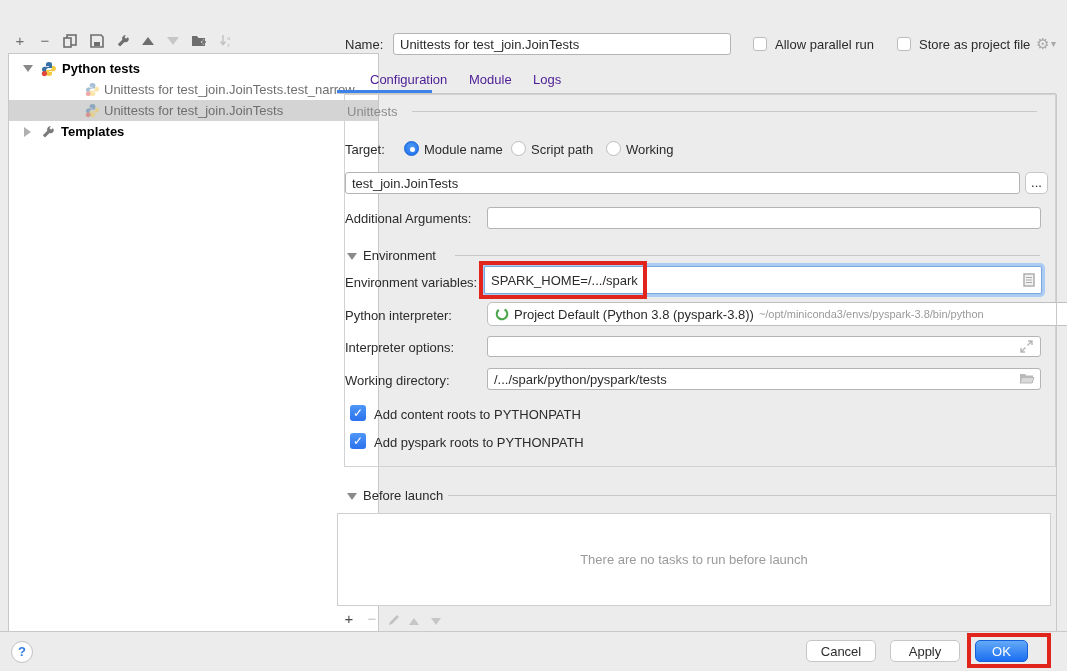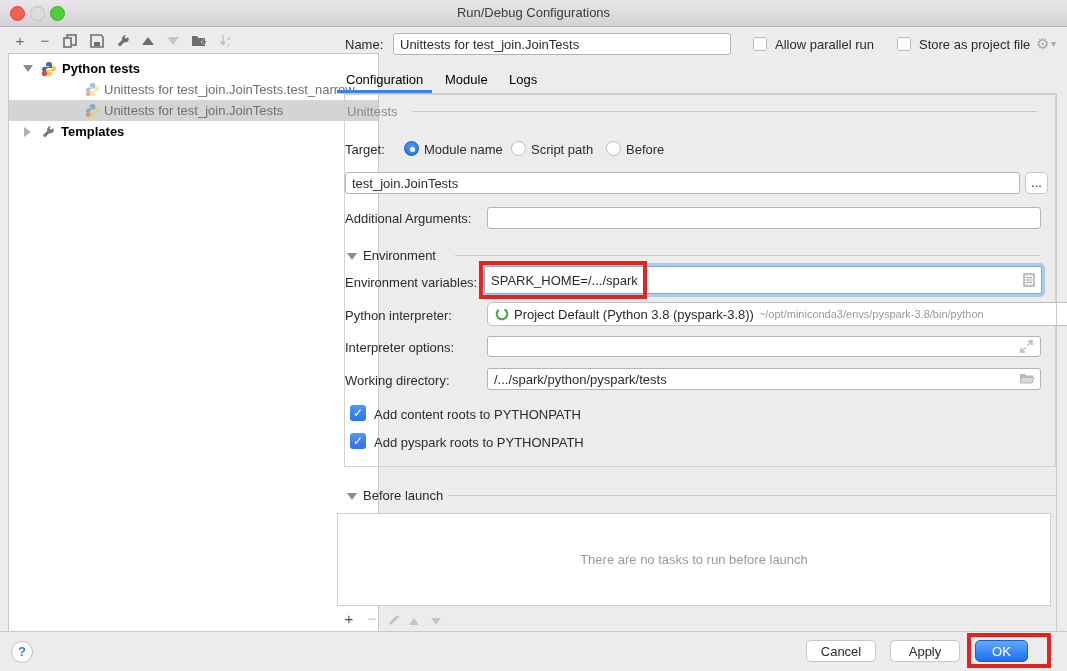--- a/index.html
+++ b/index.html
@@ -26,21 +26,21 @@
   .twist{width:0;height:0;display:inline-block;}
   .twist.open{border-left:5px solid transparent;border-right:5px solid transparent;border-top:7px solid #8a8a8a;}
   .twist.closed{border-top:5px solid transparent;border-bottom:5px solid transparent;border-left:7px solid #b0b0b0;}
   .tlabel-b{font-weight:bold;color:#000;}
   .tlabel-g{color:#6f6f6f;}
   
   .lbl{position:absolute;color:#2b2b2b;}
   .field{position:absolute;background:#fff;border:1px solid #b4b4b4;border-radius:3px;box-sizing:border-box;
     font-family:"Liberation Sans",sans-serif;font-size:13px;color:#2b2b2b;padding:0 6px;outline:none;}
   .tabs-underline{position:absolute;background:#3c82e8;}
-  .tab{position:absolute;top:72px;color:#000000;cursor:default;}
+  .tab{position:absolute;top:72px;color:#4c1d95;cursor:default;margin-left:24px;}
   .groupline{position:absolute;height:1px;background:#c9c9c9;}
   .grouplabel{color:#8c8c8c;}
   .box{position:absolute;border:1px solid #d2d2d2;box-sizing:border-box;}
   .radio{width:15px;height:15px;border-radius:50%;box-sizing:border-box;display:inline-block;}
   .radio.on{background:radial-gradient(circle at 50% 40%, #4f9bf7, #1a6ceb);border:1px solid #1660d6;position:relative;}
   .radio.on::after{content:"";position:absolute;left:4.5px;top:4.5px;width:5px;height:5px;border-radius:50%;background:#fff;}
   .radio.off{background:#fff;border:1px solid #bdbdbd;}
   .chk{width:16px;height:16px;border-radius:3px;background:linear-gradient(#4f97f8,#2a71ee);color:#fff;
     font-size:12px;line-height:16px;text-align:center;display:inline-block;}
   .chk-off{width:14px;height:14px;border-radius:3px;background:#fff;border:1px solid #bdbdbd;display:inline-block;box-sizing:border-box;}
@@ -60,26 +60,20 @@
   .sep{position:absolute;background:#c9c9c9;}
   .icon-note{position:absolute;}
   svg{display:block;}
 </style>
 </head>
 <body>
 
 <div class="dialog">
 
   
-  <div class="titlebar">
-    <span class="light red"></span>
-    <span class="light gray"></span>
-    <span class="light green"></span>
-    <div class="title">Run/Debug Configurations</div>
-  </div>
 
   
   <div class="tbicon" style="left:12px;">+</div>
   <div class="tbicon" style="left:37px;">−</div>
   <div class="tbicon" style="left:62px;">
     <svg width="14" height="14" viewBox="0 0 14 14">
         <rect x="4" y="1" width="9" height="10" fill="none" stroke="#6e6e6e" stroke-width="1.6"></rect>
         <rect x="1" y="4" width="7" height="9" fill="#ececec" stroke="#6e6e6e" stroke-width="1.6"></rect>
       </svg>
   </div>
@@ -183,21 +177,21 @@
   <span class="lbl grouplabel" style="left:347px;top:104px;">Unittests</span>
   <div class="groupline" style="left:412px;top:111px;width:625px;"></div>
 
   
   <span class="lbl" style="left:345px;top:142px;">Target:</span>
   <span class="radio on abs" style="left:404px;top:141px;"></span>
   <span class="lbl" style="left:424px;top:142px;">Module name</span>
   <span class="radio off abs" style="left:511px;top:141px;"></span>
   <span class="lbl" style="left:531px;top:142px;">Script path</span>
   <span class="radio off abs" style="left:606px;top:141px;"></span>
-  <span class="lbl" style="left:626px;top:142px;">Before</span>
+  <span class="lbl" style="left:626px;top:142px;">Working</span>
 
   
   <input class="field" style="left: 345px; top: 172px; width: 675px; height: 22px;" value="test_join.JoinTests">
   <button class="btn" style="left:1025px;top:172px;width:23px;height:22px;line-height:14px;padding:0;">...</button>
 
   
   <span class="lbl" style="left:345px;top:211px;">Additional Arguments:</span>
   <input class="field" style="left: 487px; top: 207px; width: 554px; height: 22px;" value="">
 
   

